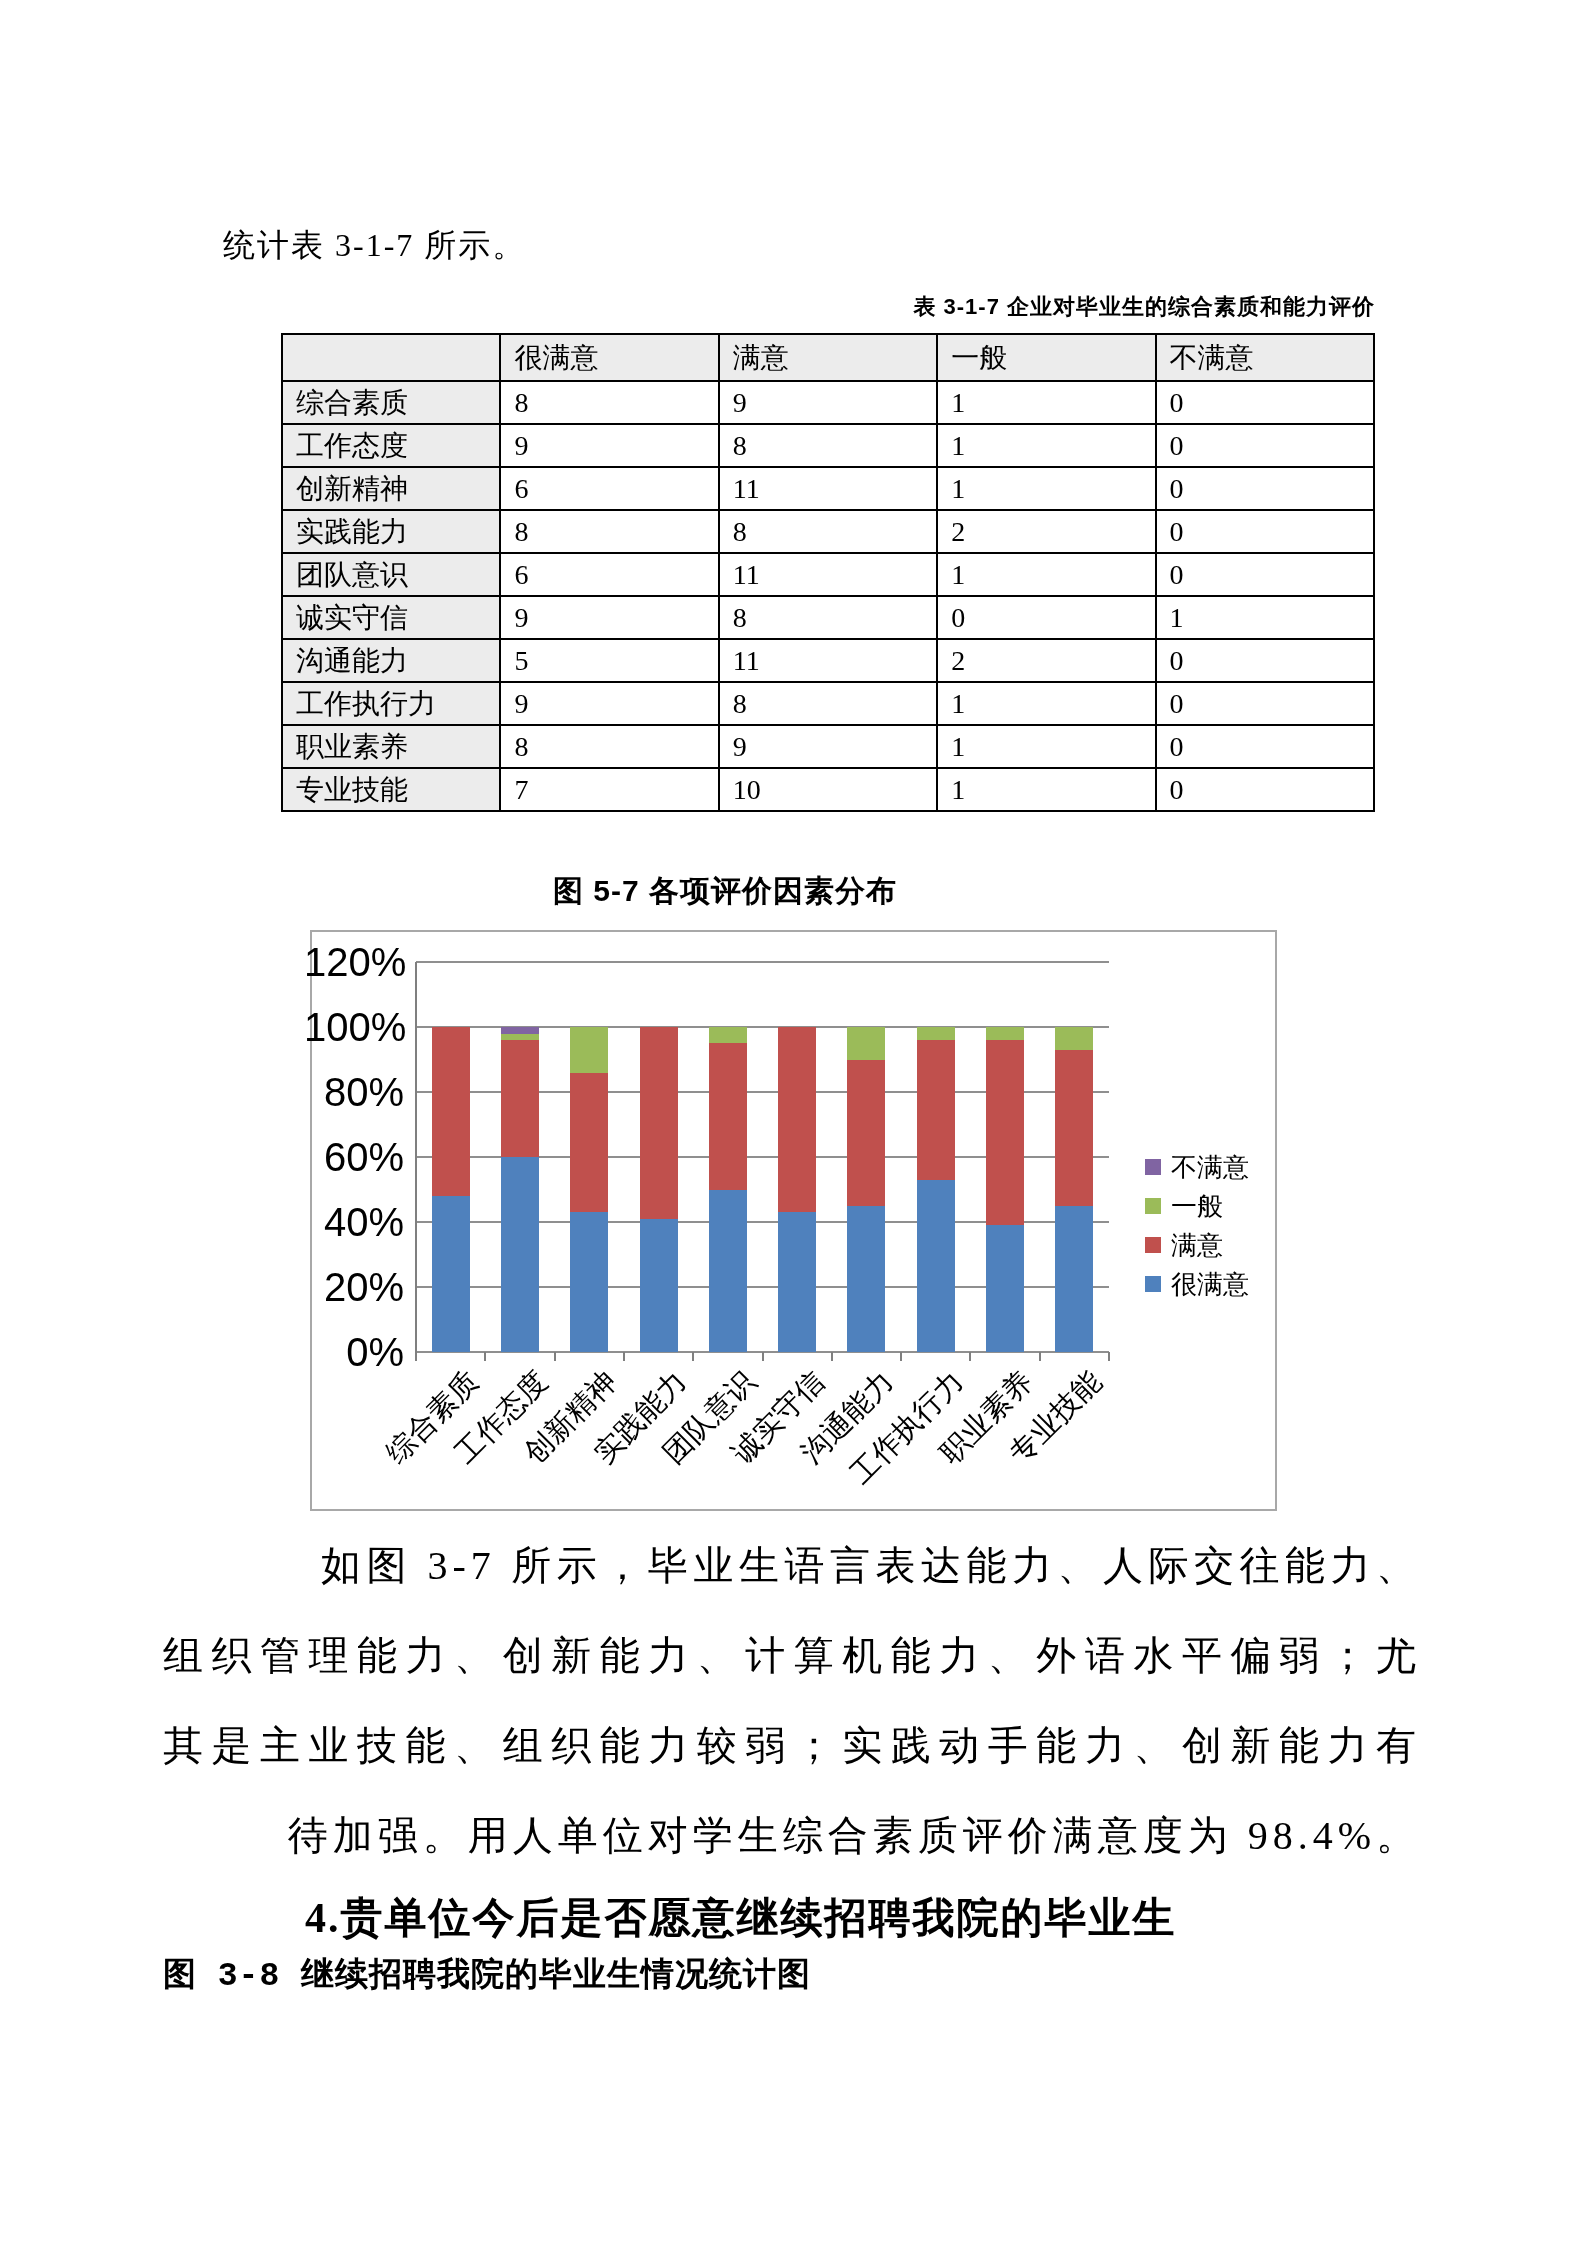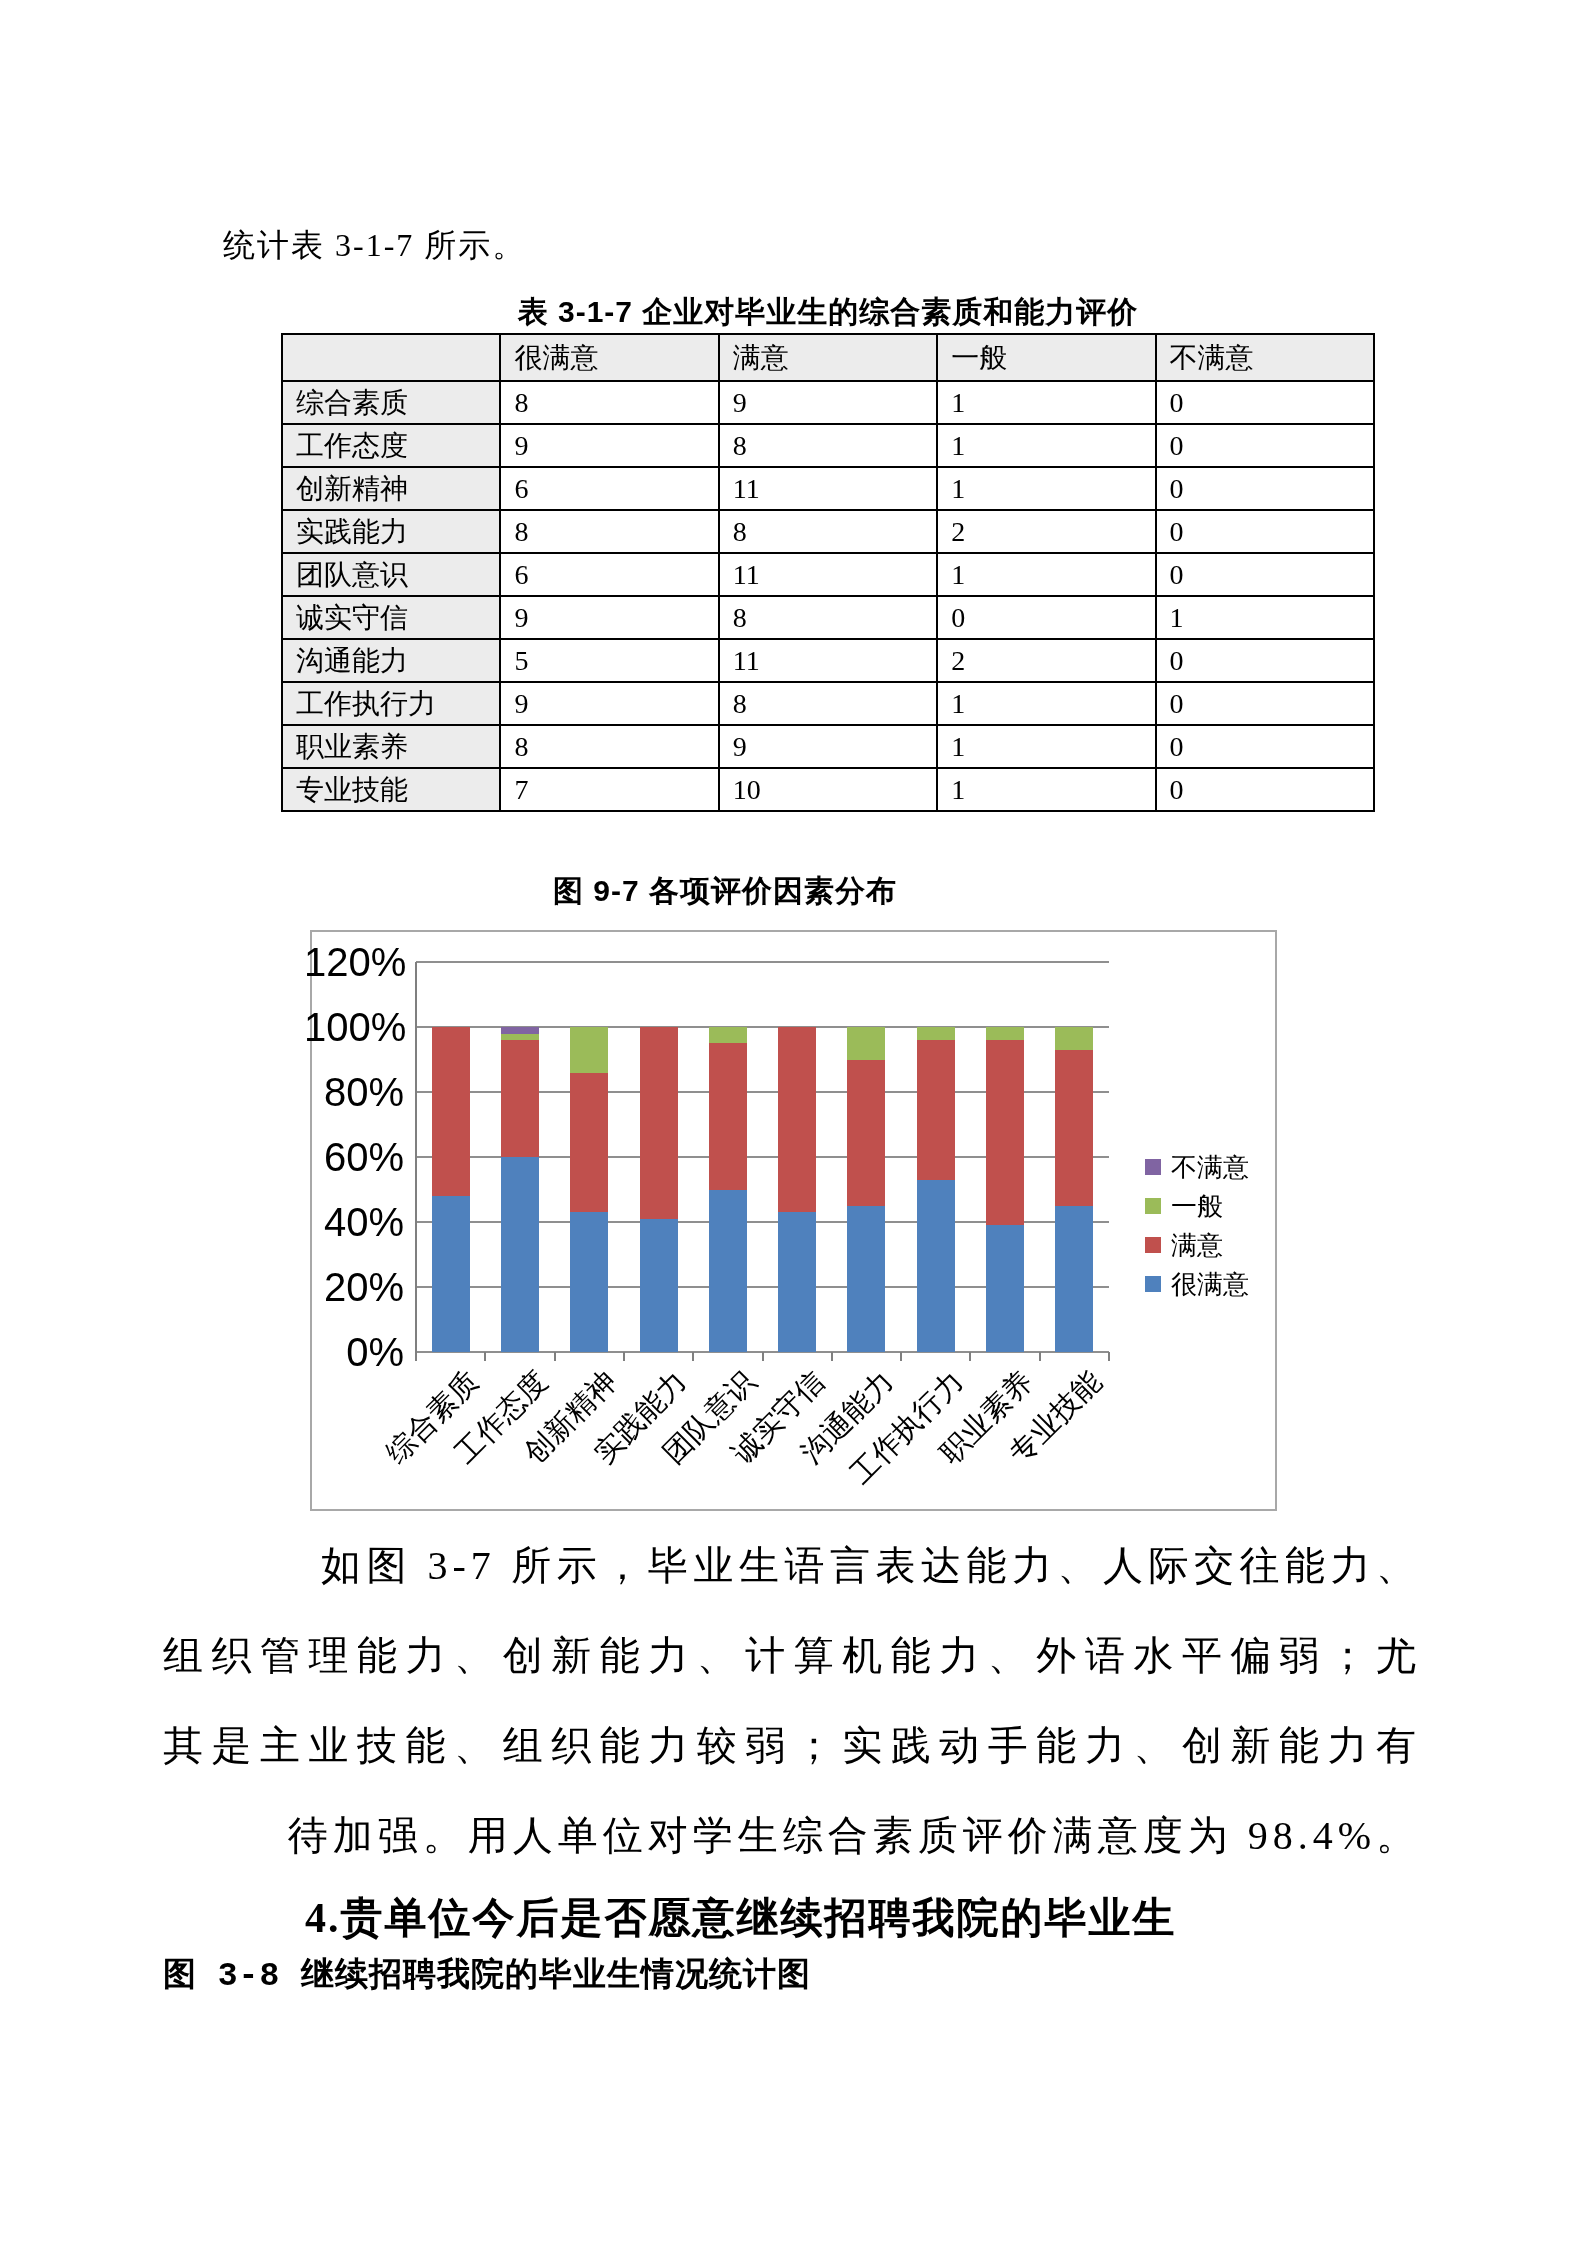--- a/index.html
+++ b/index.html
@@ -1,20 +1,20 @@
 <!DOCTYPE html>
 <html><head>
 <meta charset="utf-8">
 <style>
   html,body{margin:0;padding:0;background:#fff;}
   .page{position:relative;width:1587px;height:2245px;background:#ffffff;overflow:hidden;
         font-family:"Liberation Serif","DejaVu Serif",serif;color:#000;}
   .abs{position:absolute;}
   .intro-line{left:223px;top:228px;font-size:32px;letter-spacing:2px;line-height:1.1;}
-  .table-title{left:281px;top:292px;width:1094px;text-align:center;font-size:30px;font-weight:bold;
+  .table-title{left:281px;top:292px;width:1094px;text-align:right;font-size:22px;font-weight:bold;
                font-family:"Liberation Sans","DejaVu Sans",sans-serif;letter-spacing:1px;}
   table.eval{position:absolute;left:281px;top:333px;width:1094px;border-collapse:collapse;
              font-size:28px;table-layout:fixed;}
   table.eval th,table.eval td{border:2px solid #000;font-weight:normal;text-align:left;
              padding:0 0 0 13px;line-height:1;}
   table.eval thead th{height:45px;background:#ececec;}
   table.eval td{height:41px;background:#fff;}
   table.eval td.rowlabel{background:#ececec;}
   .chart-caption{left:310px;top:871px;width:830px;text-align:center;font-size:30px;font-weight:bold;
                  font-family:"Liberation Sans","DejaVu Sans",sans-serif;letter-spacing:1px;}
@@ -126,21 +126,21 @@
         <tr>
           <td class="rowlabel">专业技能</td>
           <td>7</td>
           <td>10</td>
           <td>1</td>
           <td>0</td>
         </tr>
       </tbody>
   </table>
 
-  <div class="abs chart-caption">图 9-7 各项评价因素分布</div>
+  <div class="abs chart-caption">图 5-7 各项评价因素分布</div>
 
   <div class="abs chart-box">
       <div class="gridline" style="left: 104px; top: 419px; width: 693px;"></div>
       <div class="ytick" style="left: -8px; top: 402px; width: 100px;">0%</div>
       <div class="gridline" style="left: 104px; top: 354px; width: 693px;"></div>
       <div class="ytick" style="left: -8px; top: 337px; width: 100px;">20%</div>
       <div class="gridline" style="left: 104px; top: 289px; width: 693px;"></div>
       <div class="ytick" style="left: -8px; top: 272px; width: 100px;">40%</div>
       <div class="gridline" style="left: 104px; top: 224px; width: 693px;"></div>
       <div class="ytick" style="left: -8px; top: 207px; width: 100px;">60%</div>

